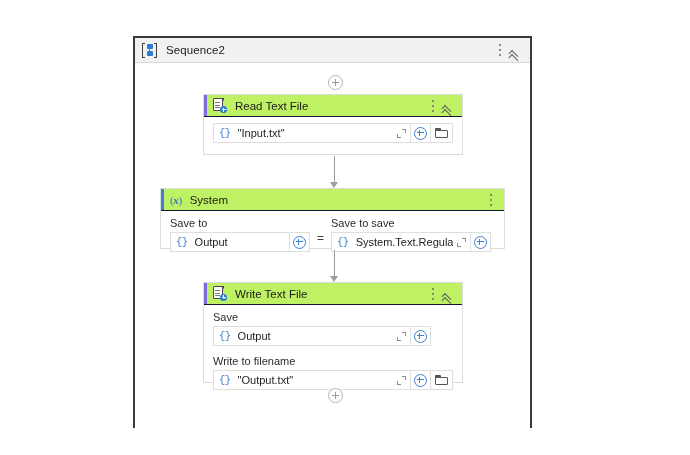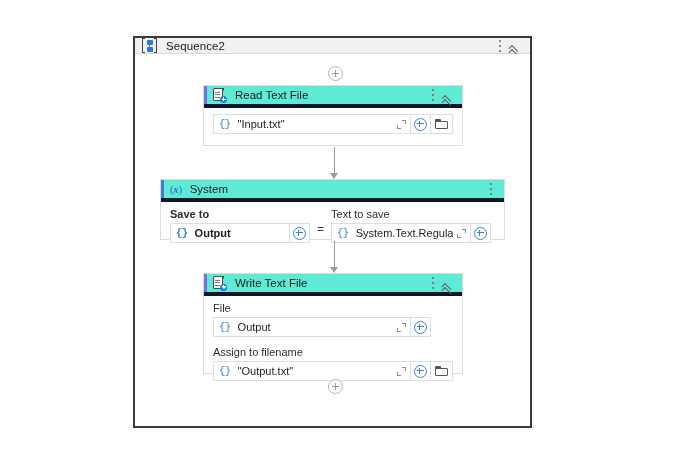--- a/index.html
+++ b/index.html
@@ -14,21 +14,21 @@
   
   .seq-container{
     position:absolute;
     left:133px; top:36px;
     width:399px; height:392px;
     background:#ffffff;
     border:2px solid #3a3a3a;
     box-sizing:border-box;
   }
   .seq-header{
-    height:16px;
+    height:25px;
     background:#f1f1f1;
     border-bottom:1px solid #d8d8d8;
     display:flex;
     align-items:center;
     padding:0 6px 0 7px;
     box-sizing:border-box;
   }
   .seq-title{
     font-size:11.5px;
     color:#1b1b1b;
@@ -126,22 +126,22 @@
   
   .card{
     position:absolute;
     background:#ffffff;
     border:1px solid #dcdcdc;
     box-sizing:border-box;
     box-shadow:0 0 0 0 rgba(0,0,0,0);
   }
   .card-head{
     height:22px;
-    background:#5eead4;
-    border-bottom:4px solid #0f172a;
+    background:#bef264;
+    border-bottom:1px solid #0f172a;
     display:flex;align-items:center;
     padding:0 5px 0 0;
     box-sizing:border-box;
     position:relative;
   }
   .accent{
     position:absolute;left:0;top:0;width:3px;height:100%;
   }
   .accent.purple{background:#7a6ee0;}
   .accent.blue{background:#3b7fd4;}
@@ -369,37 +369,37 @@
           <span class="dots">
               <i></i>
               <i></i>
               <i></i>
             </span>
         </span>
       </div>
       <div class="card-body">
         <div class="assign-grid">
 
-          <div class="assign-col" style="width:140px;font-weight:bold;">
+          <div class="assign-col" style="width:140px;">
             <div class="field-label">Save to</div>
             <div class="field-row">
               <div class="field-box">
                 <span class="braces">{}</span>
                 <span class="field-val">Output</span>
               </div>
               <div class="plus-btn">
                   <span class="plus-circ"></span>
                 </div>
             </div>
           </div>
 
           <div class="eq-sign">=</div>
 
           <div class="assign-col" style="width:160px;">
-            <div class="field-label">Text to save</div>
+            <div class="field-label">Save to save</div>
             <div class="field-row">
               <div class="field-box">
                 <span class="braces">{}</span>
                 <span class="field-val">System.Text.RegularEx</span>
                 <span class="expand-ico">
                   <span class="a"></span>
                     <span class="b"></span>
                     <span class="c"></span>
                     <span class="d"></span>
                 </span>
@@ -445,38 +445,38 @@
         </span>
         <span class="icon-btn">
           <span class="chev">
               <span class="s1"></span>
               <span class="s2"></span>
             </span>
         </span>
       </div>
       <div class="card-body">
 
-        <div class="field-label">File</div>
+        <div class="field-label">Save</div>
         <div class="field-row" style="margin-right:22px;">
           <div class="field-box">
             <span class="braces">{}</span>
             <span class="field-val">Output</span>
             <span class="expand-ico">
               <span class="a"></span>
                 <span class="b"></span>
                 <span class="c"></span>
                 <span class="d"></span>
             </span>
           </div>
           <div class="plus-btn">
               <span class="plus-circ"></span>
             </div>
         </div>
 
-        <div class="field-label" style="margin-top:9px;">Assign to filename</div>
+        <div class="field-label" style="margin-top:9px;">Write to filename</div>
         <div class="field-row">
           <div class="field-box">
             <span class="braces">{}</span>
             <span class="field-val">"Output.txt"</span>
             <span class="expand-ico">
               <span class="a"></span>
                 <span class="b"></span>
                 <span class="c"></span>
                 <span class="d"></span>
             </span>

